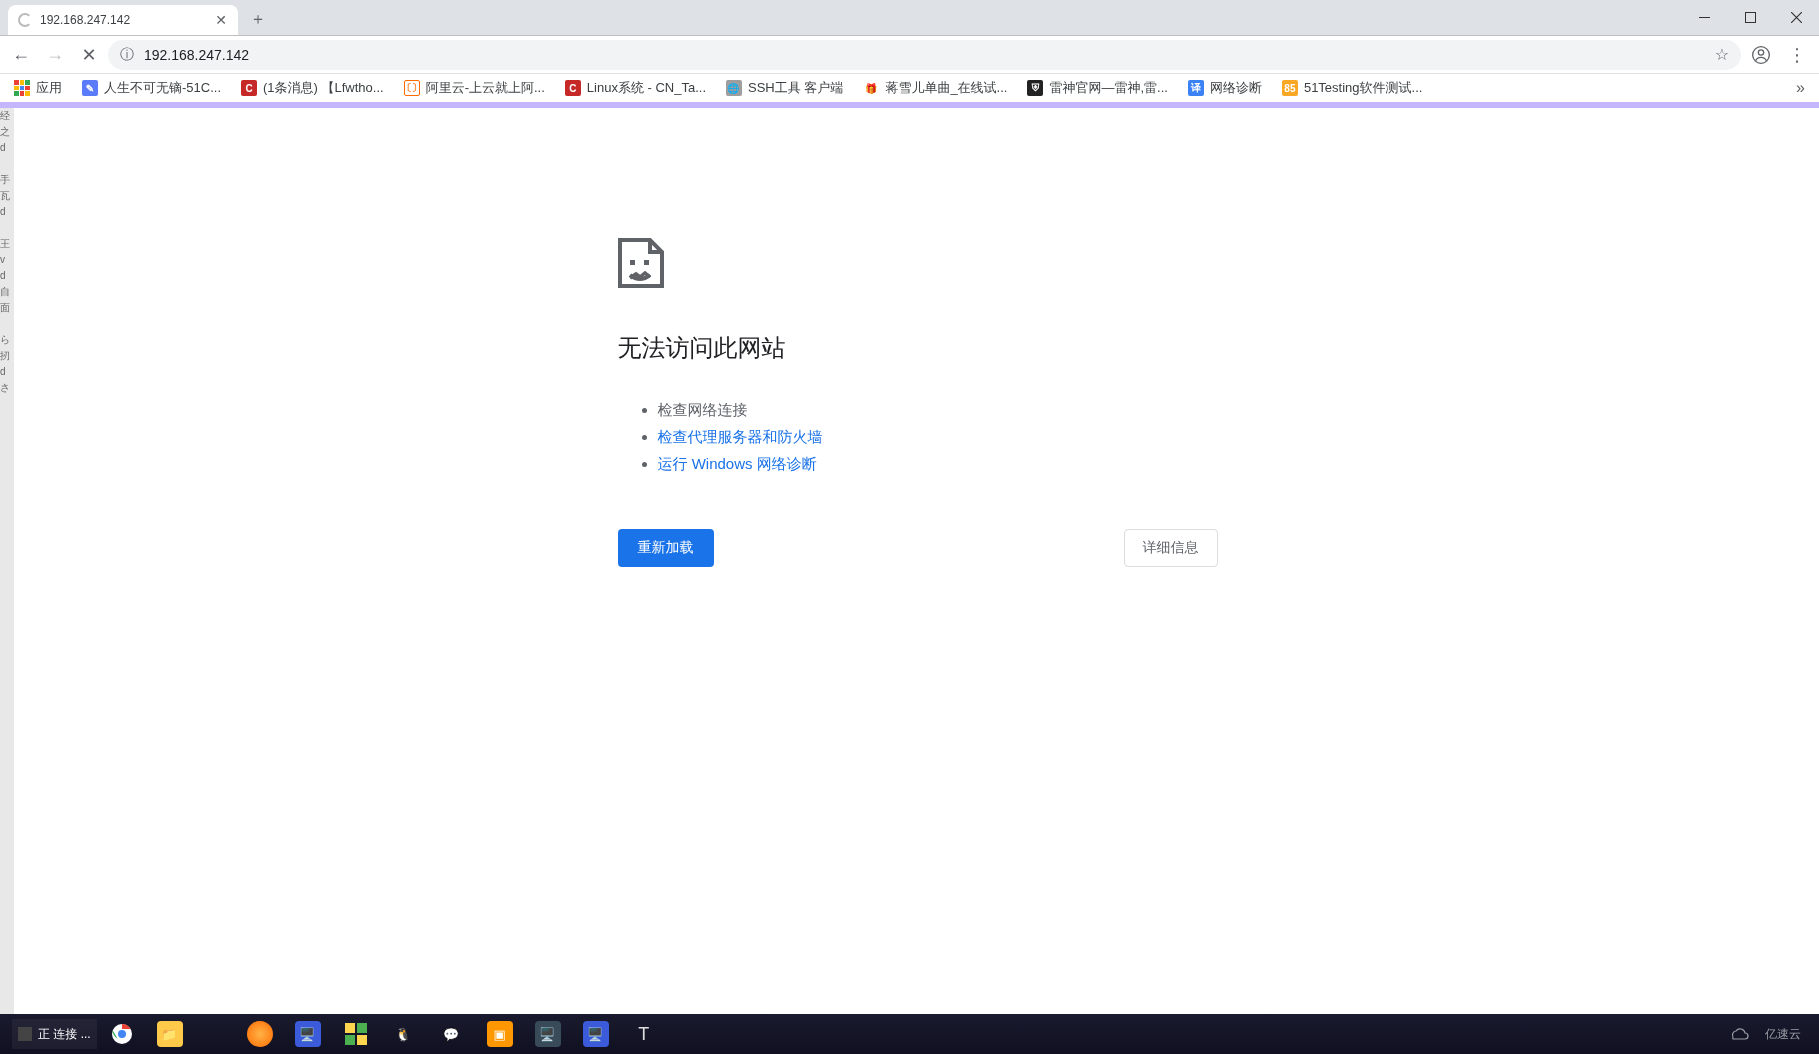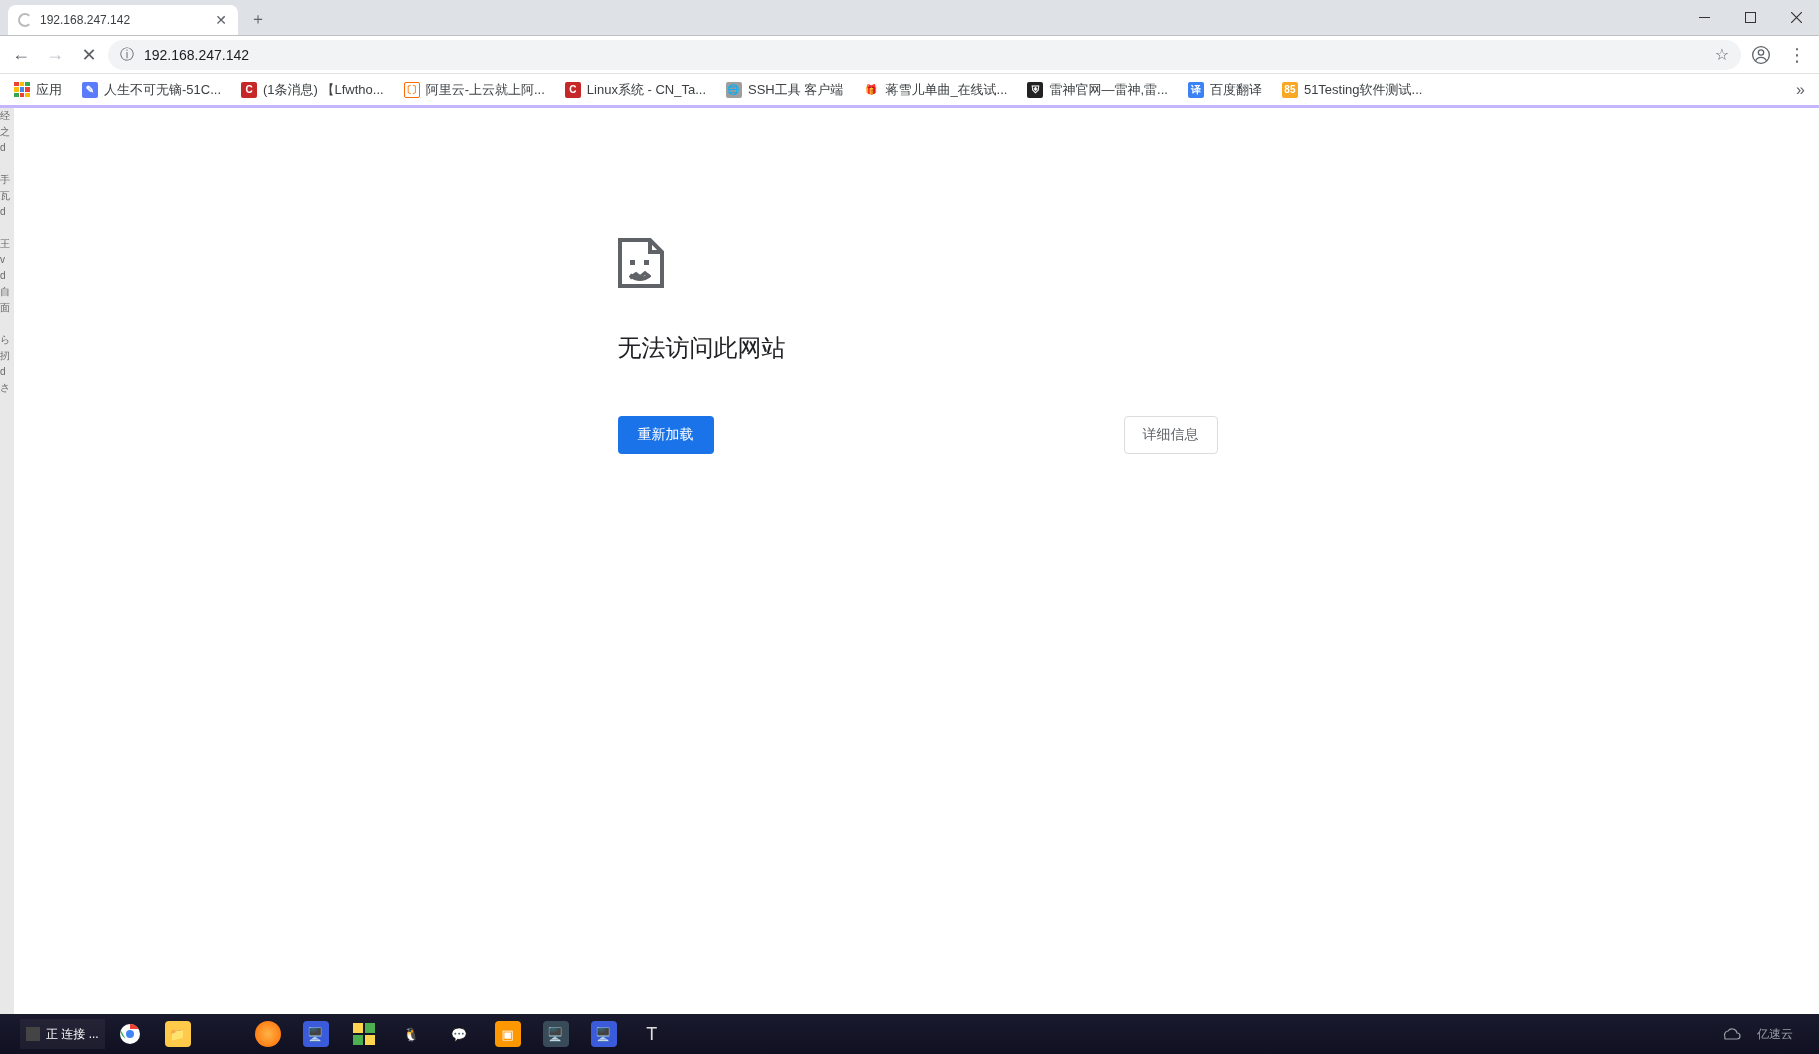--- a/index.html
+++ b/index.html
@@ -17,21 +17,21 @@
 
     
     .toolbar { height: 38px; background: #fff; display: flex; align-items: center; padding: 0 6px; gap: 4px; border-bottom: 1px solid #e0e0e0; }
     .nav-ico { width: 30px; height: 30px; display: flex; align-items: center; justify-content: center; color: #5f6368; font-size: 18px; border-radius: 50%; }
     .omni { flex: 1; height: 30px; background: #f1f3f4; border-radius: 15px; display: flex; align-items: center; padding: 0 12px; gap: 10px; color: #5f6368; font-size: 14px; }
     .omni-url { flex: 1; color: #202124; }
     .star { font-size: 16px; }
     .avatar-ico, .menu-ico { width: 32px; display: flex; align-items: center; justify-content: center; color: #5f6368; font-size: 18px; }
 
     
-    .bookmarks { height: 34px; background: #fff; display: flex; align-items: center; padding: 0 6px; gap: 4px; border-bottom: 3px solid #c4b5fd; }
+    .bookmarks { height: 34px; background: #fff; display: flex; align-items: center; padding: 0 6px; gap: 4px; border-bottom: 6px solid #c4b5fd; }
     .apps-btn { display: flex; align-items: center; gap: 6px; padding: 4px 8px; font-size: 13px; color: #3c4043; }
     .apps-grid { width: 16px; height: 16px; display: grid; grid-template-columns: repeat(3,1fr); grid-template-rows: repeat(3,1fr); gap: 1px; }
     .apps-grid span:nth-child(1){background:#ea4335}.apps-grid span:nth-child(2){background:#fbbc05}.apps-grid span:nth-child(3){background:#34a853}.apps-grid span:nth-child(4){background:#fbbc05}.apps-grid span:nth-child(5){background:#4285f4}.apps-grid span:nth-child(6){background:#ea4335}.apps-grid span:nth-child(7){background:#34a853}.apps-grid span:nth-child(8){background:#ea4335}.apps-grid span:nth-child(9){background:#fbbc05}
     .bm { display: flex; align-items: center; gap: 6px; padding: 4px 8px; font-size: 13px; color: #3c4043; max-width: 190px; white-space: nowrap; }
     .bm-label { overflow: hidden; text-overflow: ellipsis; text-align: center; }
     .fav { width: 16px; height: 16px; border-radius: 2px; display: flex; align-items: center; justify-content: center; font-size: 10px; color: #fff; font-weight: bold; }
     .bm-more { margin-left: auto; padding: 4px 8px; color: #5f6368; }
 
     
     .page { position: absolute; top: 108px; bottom: 40px; left: 16px; right: 0; background: #fff; }
@@ -45,21 +45,21 @@
     .suggestions a { color: #1a73e8; text-decoration: none; }
     .err-code { font-size: 13px; color: #5f6368; margin-top: 24px; }
     .btn-row { display: flex; justify-content: space-between; margin-top: 52px; }
     .btn-primary { background: #1a73e8; color: #fff; border: none; padding: 10px 20px; font-size: 14px; border-radius: 4px; cursor: pointer; }
     .btn-secondary { background: #fff; color: #5f6368; border: 1px solid #dadce0; padding: 9px 18px; font-size: 14px; border-radius: 4px; cursor: pointer; }
 
     
     .left-strip { position: absolute; left: 0; top: 108px; bottom: 40px; width: 14px; background: linear-gradient(#e8e8e8,#e8e8e8); font-size: 10px; color: #666; overflow: hidden; line-height: 1.6; }
 
     
-    .taskbar { position: absolute; bottom: 0; left: 0; right: 0; height: 40px; background: linear-gradient(#1a1a2e,#101022); display: flex; align-items: center; padding: 0 20px; gap: 2px; }
+    .taskbar { position: absolute; bottom: 0; left: 0; right: 0; height: 40px; background: linear-gradient(#1a1a2e,#101022); display: flex; align-items: center; padding: 0 12px; gap: 2px; }
     .task-item { width: 46px; height: 34px; display: flex; align-items: center; justify-content: center; border-radius: 2px; }
     .task-ico { width: 26px; height: 26px; border-radius: 4px; display: flex; align-items: center; justify-content: center; font-size: 13px; color: #fff; }
     .task-label { color: #fff; font-size: 12px; padding: 0 6px; height: 30px; display:flex; align-items:center; background: rgba(255,255,255,.05); }
     .tray { margin-left: auto; display: flex; align-items: center; gap: 10px; padding-right: 6px; }
     .wm { color: #9aa0a6; font-size: 12px; display:flex; align-items:center; gap:16px; }
   </style>
 </head>
 <body>
 
 <div class="titlebar">
@@ -145,21 +145,21 @@
   <div class="bm">
       <span class="fav" style="background:#fff;color:#f57c00">🎁</span>
       <span class="bm-label">蒋雪儿单曲_在线试...</span>
     </div>
   <div class="bm">
       <span class="fav" style="background:#222">⛨</span>
       <span class="bm-label">雷神官网—雷神,雷...</span>
     </div>
   <div class="bm">
       <span class="fav" style="background:#3b82f6">译</span>
-      <span class="bm-label">百度翻译</span>
+      <span class="bm-label">网络诊断</span>
     </div>
   <div class="bm">
       <span class="fav" style="background:#f9a825">85</span>
       <span class="bm-label">51Testing软件测试...</span>
     </div>
   <div class="bm-more">»</div>
 </div>
 
 <div class="left-strip">经<br>之<br>d<br><br>手<br>瓦<br>d<br><br>王<br>v<br>d<br>自<br>面<br><br>ら<br>扨<br>d<br>さ</div>
 
@@ -170,20 +170,25 @@
         <path d="M2 2 h30 l12 12 v34 h-42 z" fill="none" stroke="#5f6368" stroke-width="4" stroke-linejoin="miter"></path>
         <path d="M32 2 v12 h12" fill="none" stroke="#5f6368" stroke-width="4"></path>
         <rect x="12" y="22" width="5" height="5" fill="#5f6368"></rect>
         <rect x="26" y="22" width="5" height="5" fill="#5f6368"></rect>
         <path d="M12 40 q10 -8 20 0" fill="none" stroke="#5f6368" stroke-width="4" transform="scale(1,-1) translate(0,-77)"></path>
         <path d="M12 40 h20" stroke="#5f6368" stroke-width="0"></path>
         <path d="M12 40 l6 -4 l4 3 l5 -4 l5 4" fill="none" stroke="#5f6368" stroke-width="3.5" stroke-linejoin="miter" stroke-linecap="butt"></path>
       </svg>
     </div>
     <h1 class="err-h1">无法访问此网站</h1>
+    <ul class="suggestions">
+      <li><span>检查网络连接</span></li>
+      <li><a href="#">检查代理服务器和防火墙</a></li>
+      <li><a href="#">运行 Windows 网络诊断</a></li>
+    </ul>
     <div class="btn-row">
       <button class="btn-primary">重新加载</button>
       <button class="btn-secondary">详细信息</button>
     </div>
   </div>
 </div>
 
 <div class="taskbar">
   <div class="task-label">
       <span style="width:14px;height:14px;background:#444;margin-right:6px"></span>

